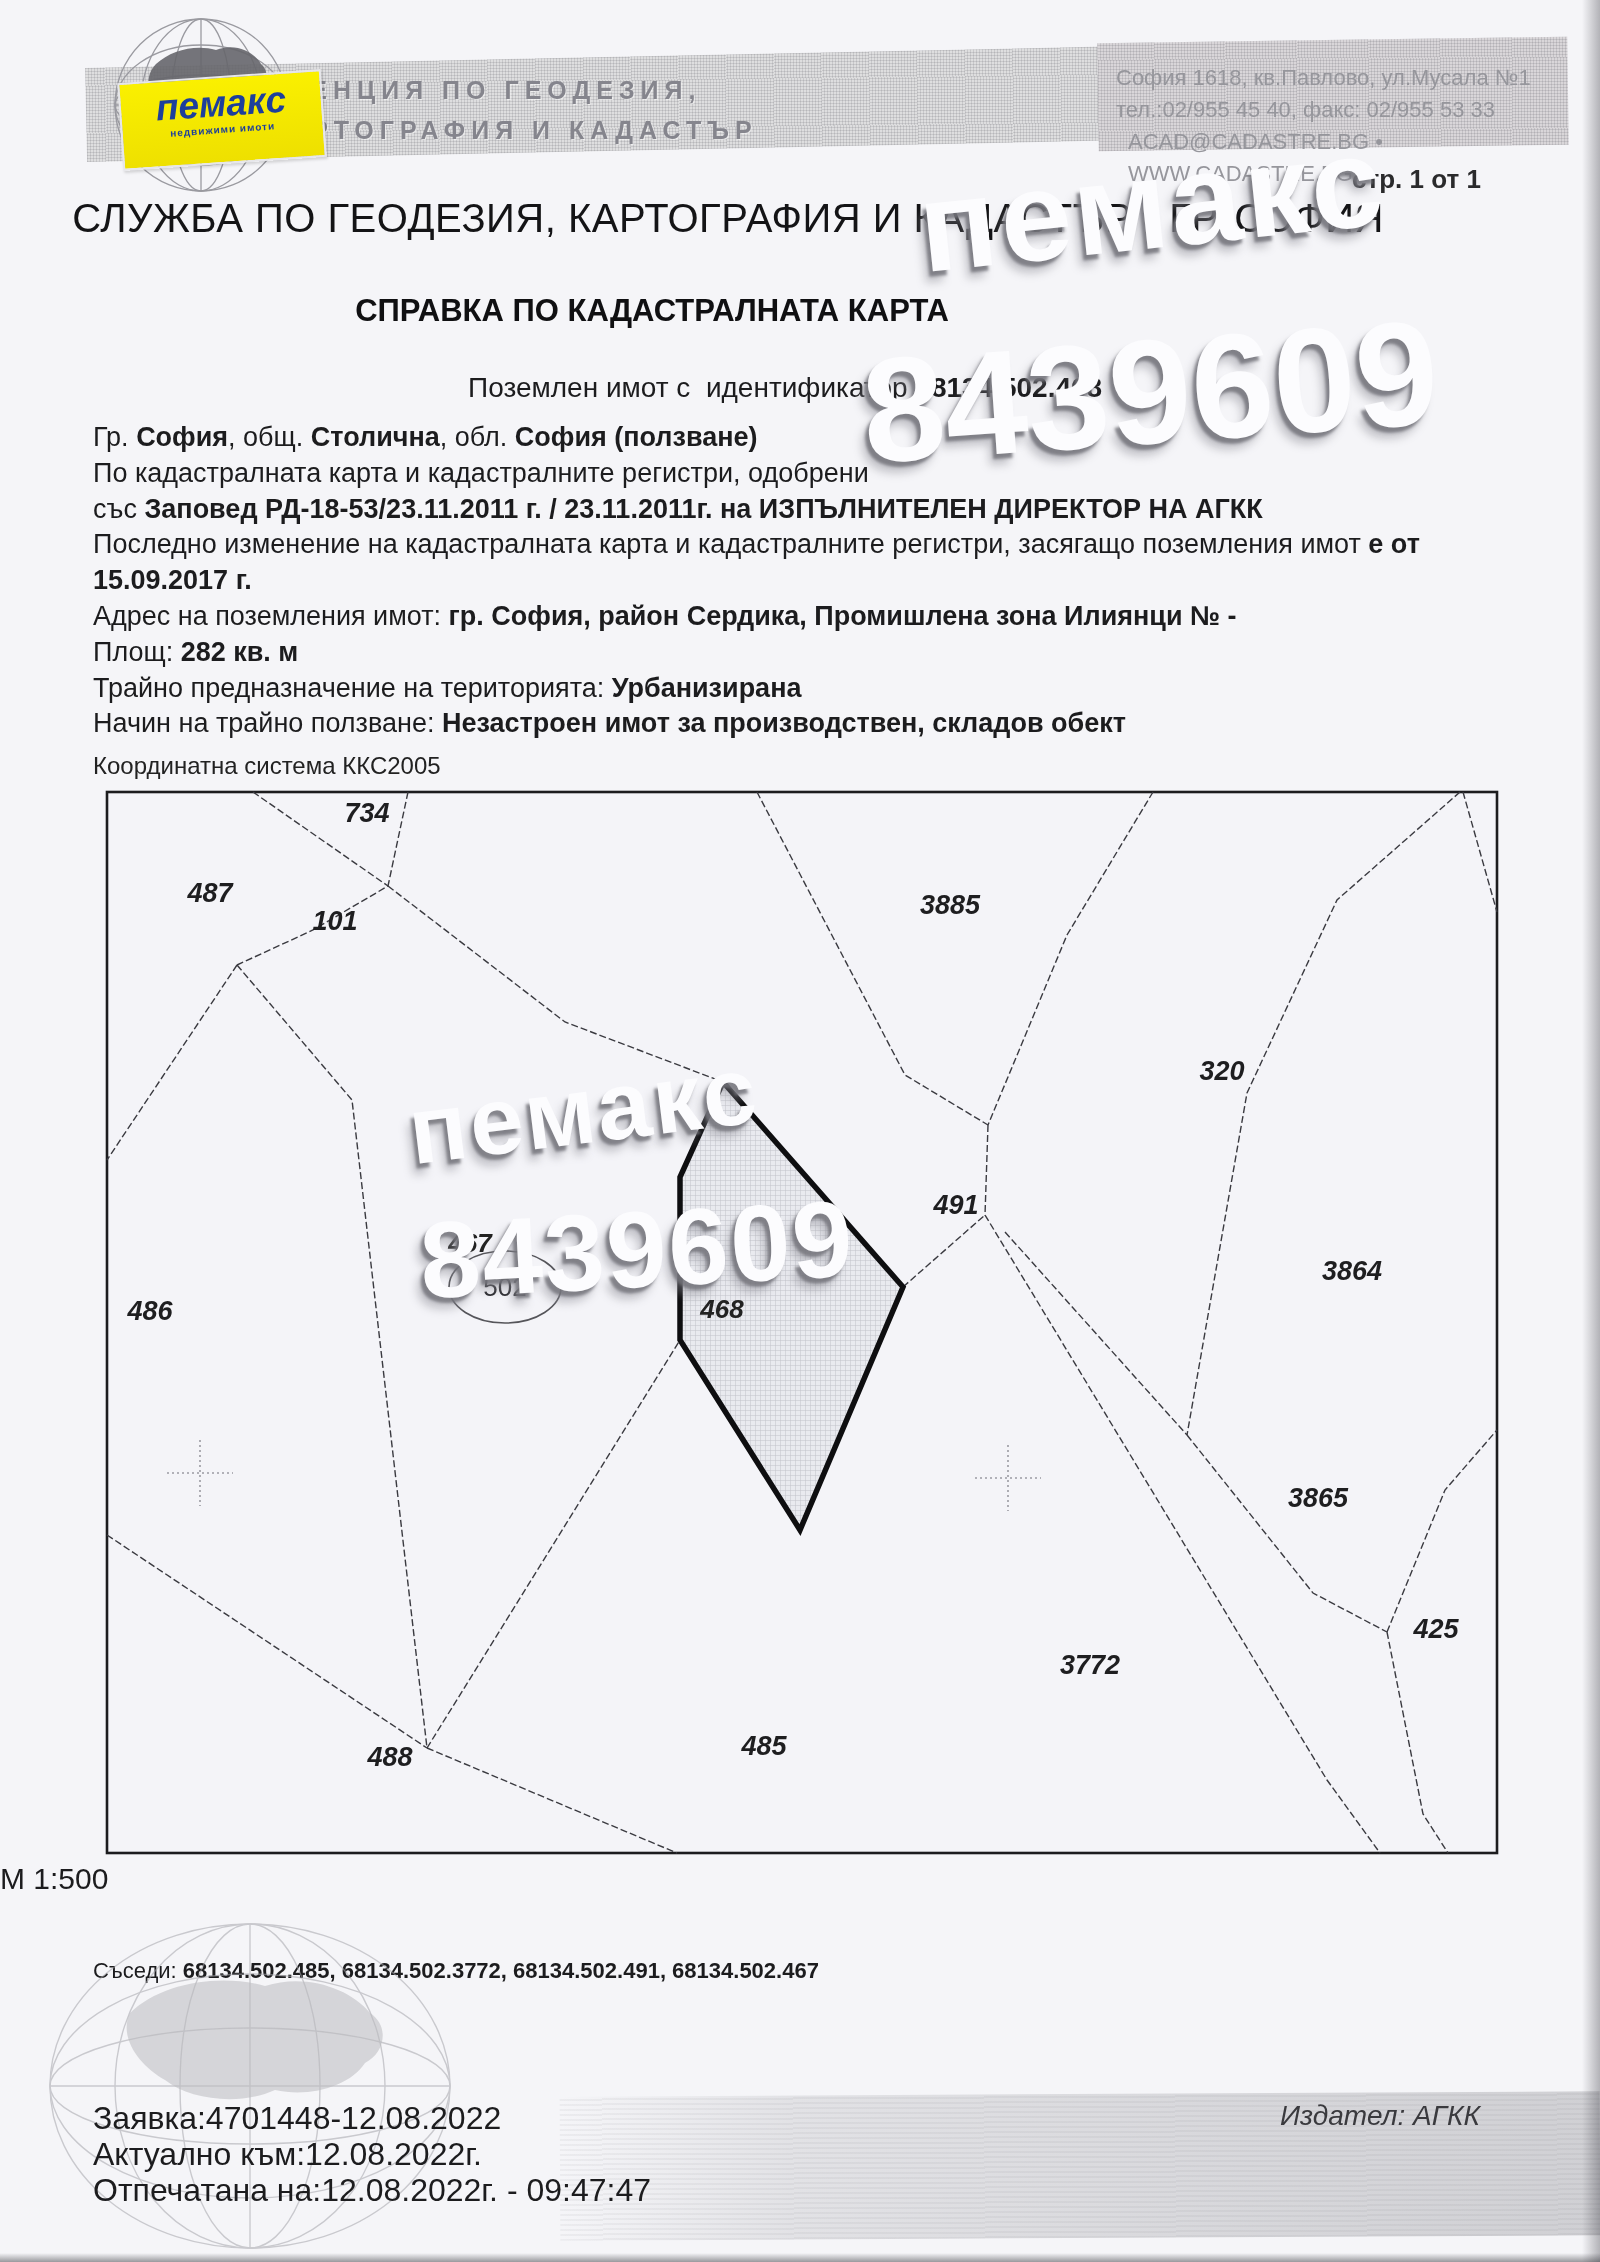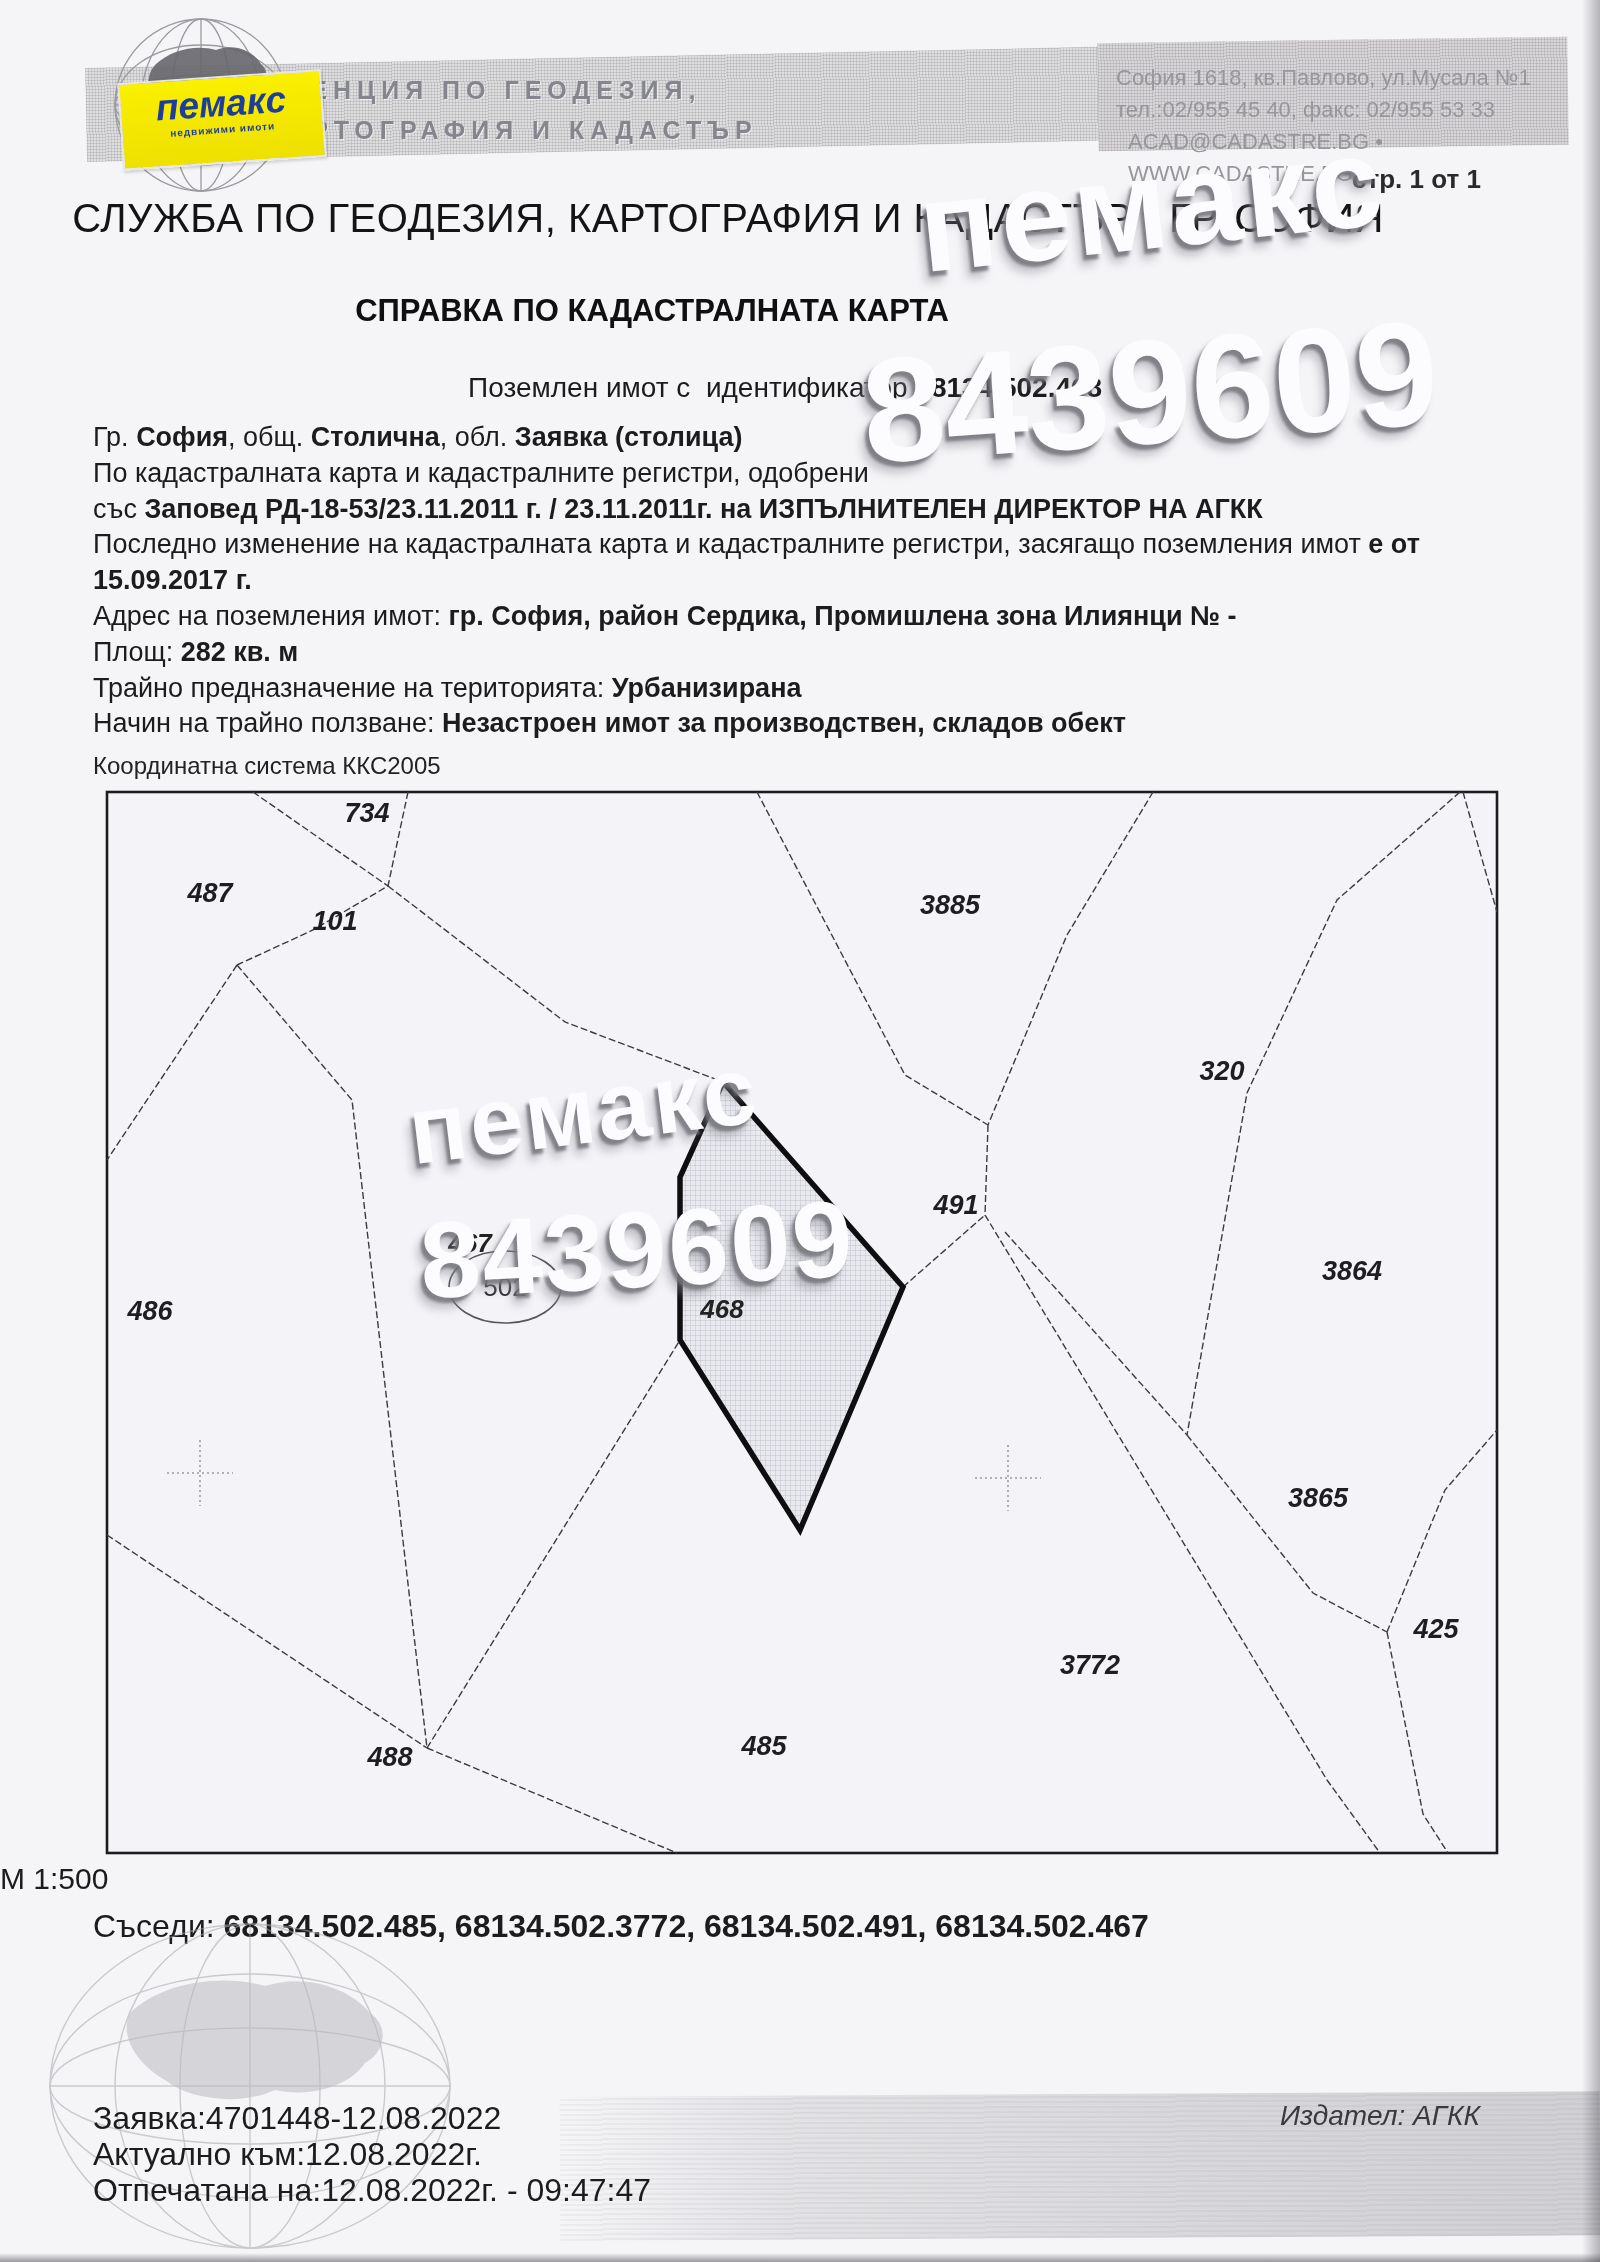--- a/index.html
+++ b/index.html
@@ -22,21 +22,21 @@
          text-align:center;z-index:5;}
   .stamp-title{font-style:italic;font-weight:bold;font-size:37px;color:#1d3f9b;line-height:44px;margin-top:4px;}
   .stamp-sub{font-size:10px;font-weight:bold;color:#1d3f9b;letter-spacing:1px;margin-top:-2px;}
   .page-num{left:1352px;top:164px;font-size:26px;color:#2a2a2c;font-weight:bold;}
   .doc-title{left:0;top:196px;width:1456px;text-align:center;font-size:40px;letter-spacing:.5px;color:#141416;}
   .doc-subtitle{left:0;top:293px;width:1304px;text-align:center;font-size:31px;font-weight:bold;color:#101012;}
   .ident{left:468px;top:372px;font-size:28px;}
   .body-block{left:93px;top:420px;font-size:27px;line-height:35.8px;width:1460px;}
   .coord-sys{left:93px;top:752px;font-size:24px;color:#222;}
   .scale-label{left:0;top:1862px;width:1590px;font-size:30px;font-weight:normal;}
-  .neighbors{left:93px;top:1908px;font-size:32px;}
+  .neighbors{left:93px;top:1958px;font-size:22px;}
   .footer-block{left:93px;top:2100px;font-size:32px;line-height:36px;z-index:4;}
   .issuer{left:1280px;top:2100px;font-size:28px;font-style:italic;color:#3a3a3e;z-index:4;}
   .fband{left:560px;top:2094px;width:1040px;height:144px;
          background:linear-gradient(90deg, rgba(60,60,68,0) 0%, rgba(60,60,68,.10) 22%, rgba(60,60,68,.16) 65%, rgba(60,60,68,.20) 100%),
                     repeating-linear-gradient(0deg, rgba(60,60,68,.05) 0 2px, transparent 2px 5px);
          transform:rotate(-.3deg);}
   .edge-right{right:0;top:0;width:18px;height:100%;
          background:linear-gradient(90deg, rgba(0,0,0,0), rgba(70,70,78,.38));}
   .edge-bottom{left:0;bottom:0;width:100%;height:9px;
          background:linear-gradient(0deg, rgba(40,40,46,.45), rgba(40,40,46,0));}
@@ -89,21 +89,21 @@
   </div>
 
   <div class="abs page-num">стр. 1 от 1</div>
 
   <div class="abs doc-title">СЛУЖБА ПО ГЕОДЕЗИЯ, КАРТОГРАФИЯ И КАДАСТЪР - ГР. СОФИЯ</div>
   <div class="abs doc-subtitle">СПРАВКА ПО КАДАСТРАЛНАТА КАРТА</div>
 
   <div class="abs ident"><span>Поземлен имот с&nbsp; идентификатор </span><span class="b">68134.502.468</span></div>
 
   <div class="abs body-block">
-    <div><span>Гр. </span><span class="b">София</span><span>, общ. </span><span class="b">Столична</span><span>, обл. </span><span class="b">Заявка (столица)</span></div>
+    <div><span>Гр. </span><span class="b">София</span><span>, общ. </span><span class="b">Столична</span><span>, обл. </span><span class="b">София (ползване)</span></div>
     <div><span>По кадастралната карта и кадастралните регистри, одобрени</span></div>
     <div><span>със </span><span class="b">Заповед РД-18-53/23.11.2011 г. / 23.11.2011г. на ИЗПЪЛНИТЕЛЕН ДИРЕКТОР НА АГКК</span></div>
     <div><span>Последно изменение на кадастралната карта и кадастралните регистри, засягащо поземления имот </span><span class="b">е от</span></div>
     <div><span class="b">15.09.2017 г.</span></div>
     <div><span>Адрес на поземления имот: </span><span class="b">гр. София, район Сердика, Промишлена зона Илиянци № -</span></div>
     <div><span>Площ: </span><span class="b">282 кв. м</span></div>
     <div><span>Трайно предназначение на територията: </span><span class="b">Урбанизирана</span></div>
     <div><span>Начин на трайно ползване: </span><span class="b">Незастроен имот за производствен, складов обект</span></div>
   </div>
 

